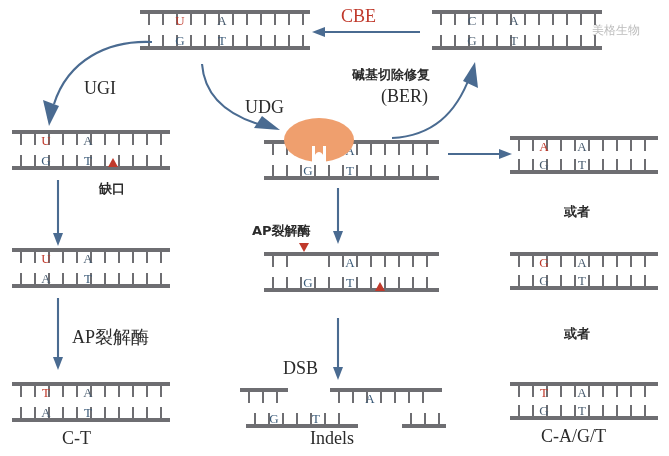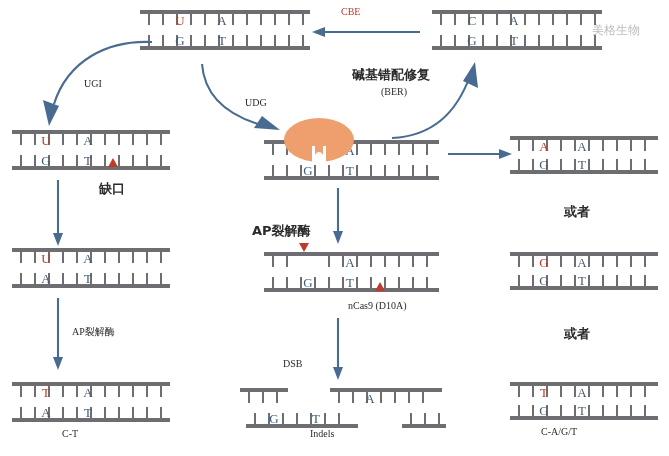--- a/index.html
+++ b/index.html
@@ -27,21 +27,21 @@
   }
   .base.up{top:4px;}
   .base.dn{bottom:3px;}
   .c-red{color:#c0392b;}
   .c-blue{color:#3b5b79;}
   .c-slate{color:#4a5d70;}
 
   
   .lbl{position:absolute;white-space:nowrap;color:#2b2b2b;}
   .lbl.cn{font-family:"DejaVu Sans", sans-serif;font-weight:bold;font-size:13px;}
-  .lbl.en{font-family:"Liberation Serif", serif;font-size:10px;}
+  .lbl.en{font-family:"Liberation Serif", serif;font-size:18px;}
   .lbl.red{color:#c0392b;}
   .wm{position:absolute;color:#bdbdbd;font-family:"DejaVu Sans",sans-serif;font-size:12px;}
 
   
   svg.ar{position:absolute;overflow:visible;}
   .arline{stroke:#4a6b91;stroke-width:2.1;fill:none;}
   .arhead{fill:#4a6b91;}
 
   
   .udg{position:absolute;}
@@ -151,21 +151,21 @@
   <svg class="ar" style="left:196px;top:62px;" width="96" height="70" viewBox="0 0 96 70">
     <path class="arline" d="M6,2 C8,28 24,50 62,62"></path>
     <polygon class="arhead" points="84,68 58,66 66,54"></polygon>
   </svg>
   <div class="lbl en" style="left:245px;top:97px;">UDG</div>
 
   <svg class="ar" style="left:390px;top:62px;" width="110" height="78" viewBox="0 0 110 78">
     <path class="arline" d="M2,76 C42,74 66,52 80,14"></path>
     <polygon class="arhead" points="85,0 88,26 73,19"></polygon>
   </svg>
-  <div class="lbl cn" style="left:352px;top:66px;">碱基错配修复</div>
+  <div class="lbl cn" style="left:352px;top:66px;">碱基切除修复</div>
   <div class="lbl en" style="left:381px;top:86px;">(BER)</div>
 
   <div class="dna" id="d-centerAb" style="left:264px;top:140px;width:175px;height:40px;">
     <div class="strand top"></div>
     <div class="ticks t">
         <i style="left:8px"></i>
         <i style="left:22px"></i>
         <i style="left:64px"></i>
         <i style="left:78px"></i>
         <i style="left:92px"></i>
@@ -373,21 +373,20 @@
     <div class="bases">
       <span class="base up c-blue" style="left:86px;">A</span>
       <span class="base dn c-blue" style="left:44px;">G</span>
       <span class="base dn c-blue" style="left:86px;">T</span>
     </div>
   </div>
 
   <div class="tri down" style="left:299px;top:243px;"></div>
 
   <div class="tri up" style="left:375px;top:282px;"></div>
-  <div class="lbl en" style="left:348px;top:300px;">nCas9 (D10A)</div>
 
   <svg class="ar" style="left:330px;top:318px;" width="16" height="62" viewBox="0 0 16 62">
     <line class="arline" x1="8" y1="0" x2="8" y2="50"></line>
     <polygon class="arhead" points="8,62 3,49 13,49"></polygon>
   </svg>
   <div class="lbl en" style="left:283px;top:358px;">DSB</div>
 
   <div class="dna frag" id="f-tl" style="left:240px;top:388px;width:48px;height:18px;">
     <div class="strand top"></div>
     <div class="ticks t">

